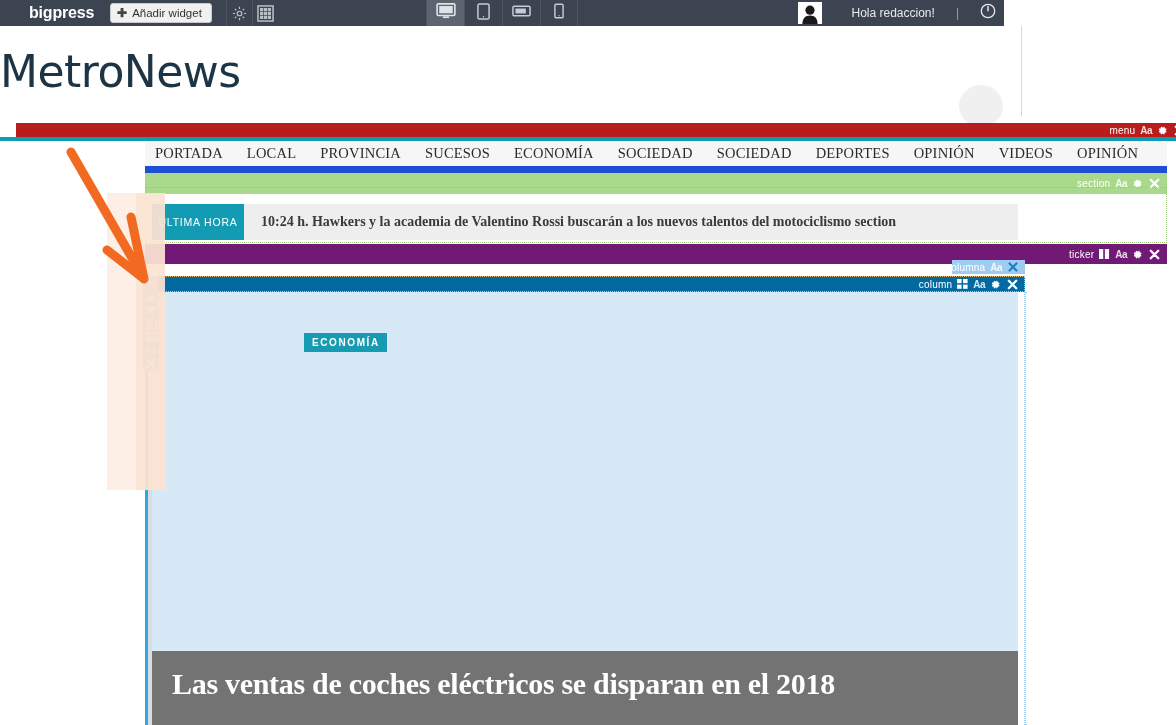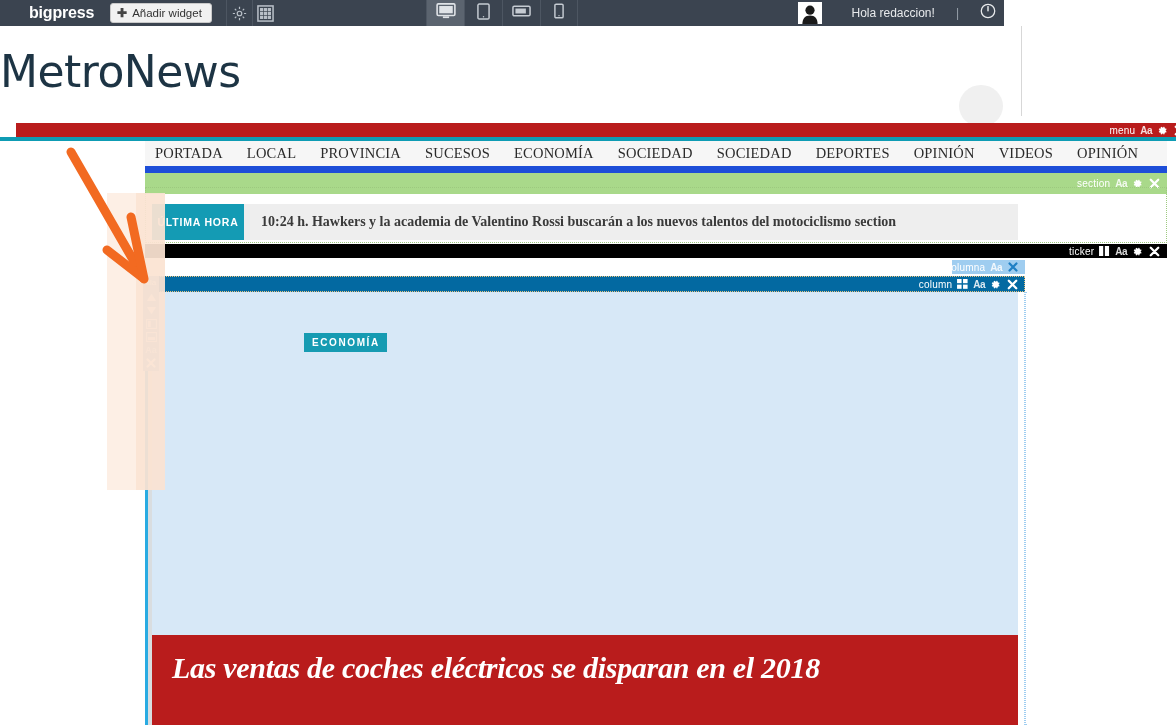--- a/index.html
+++ b/index.html
@@ -90,21 +90,21 @@
   .wbar .wlabel { letter-spacing: 0.2px; }
   .wbar .wico { display: flex; align-items: center; cursor: pointer; }
   .wbar .aa {
     font-size: 10px; font-weight: bold; opacity: .85; cursor: pointer;
     letter-spacing: -0.5px;
   }
 
   .bar-menu   { left: 16px;   top: 97px;  width: 1176px; height: 14px; background: #b91c1c; }
   .teal-rule  { position: absolute; left: 0; top: 111px; width: 1176px; height: 4px; background: #0e9cb4; }
   .bar-section{ left: 145px; top: 147px; width: 1022px; height: 21px; background: #a9d98a; }
-  .bar-ticker { left: 145px; top: 218px; width: 1022px; height: 14px; background: #000000; }
+  .bar-ticker { left: 145px; top: 218px; width: 1022px; height: 20px; background: #701a75; }
   .bar-columna{ left: 952px; top: 234px; width: 73px;  height: 14px; background: #9fcdf0; color:#fff;}
   .bar-column { left: 152px; top: 250px; width: 873px; height: 16px; background: #0369a1; }
 
   
   .navwrap {
     position: absolute; left: 145px; top: 115px; width: 1022px; height: 32px;
     background: #f6f6f6; border-bottom: 7px solid #1d4ed8;
   }
   .nav {
     display: flex; align-items: center; height: 100%;
@@ -116,21 +116,21 @@
     letter-spacing: 0.2px; cursor: pointer;
   }
 
   
   .tickerrow {
     position: absolute; left: 152px; top: 178px; width: 866px; height: 36px;
     background: #eeeeee; display: flex; align-items: center;
   }
   .ultima {
     width: 92px; height: 36px; background: #149bb4; color: #fff;
-    font-size: 10.5px; font-weight: bold; letter-spacing: 0.8px;
+    font-size: 10.5px; font-weight: normal; letter-spacing: 0.8px;
     display: flex; align-items: center; justify-content: center;
   }
   .tickertext {
     font-family: "Liberation Serif", serif; font-size: 14px;
     color: #3a3a3a; font-weight: bold; padding-left: 17px;
   }
 
   
   .maincol {
     position: absolute; left: 152px; top: 266px; width: 866px; height: 433px;
@@ -139,22 +139,22 @@
   .colbg {
     position: absolute; left: 145px; top: 266px; width: 7px; height: 433px;
     background: #d9dde0;
   }
   .econbadge {
     position: absolute; left: 152px; top: 41px;
     background: #169bb2; color: #fff; font-size: 10px; font-weight: bold;
     letter-spacing: 1.6px; padding: 4px 7px 4px 8px;
   }
   .headbox {
-    position: absolute; left: 0; bottom: 0; width: 866px; height: 90px;
-    background: #b91c1c; padding: 16px 20px 0 20px; font-style: italic;
+    position: absolute; left: 0; bottom: 0; width: 866px; height: 74px;
+    background: #737373; padding: 16px 20px 0 20px;
   }
   .headline {
     font-family: "Liberation Serif", serif; font-size: 30px;
     color: #ffffff; font-weight: bold; white-space: nowrap;
     letter-spacing: -0.3px;
   }
   .headmeta {
     font-family: "Liberation Serif", serif; font-size: 11px;
     color: #e4e4e4; margin-top: 13px; letter-spacing: 0.4px;
   }

